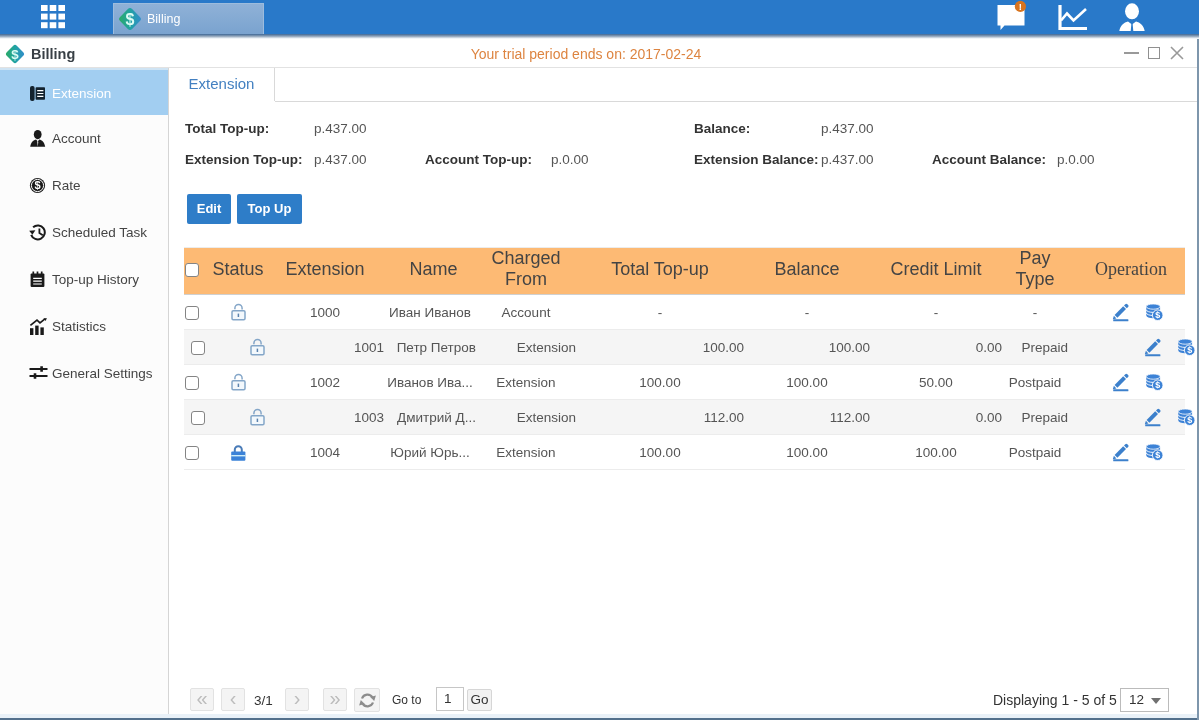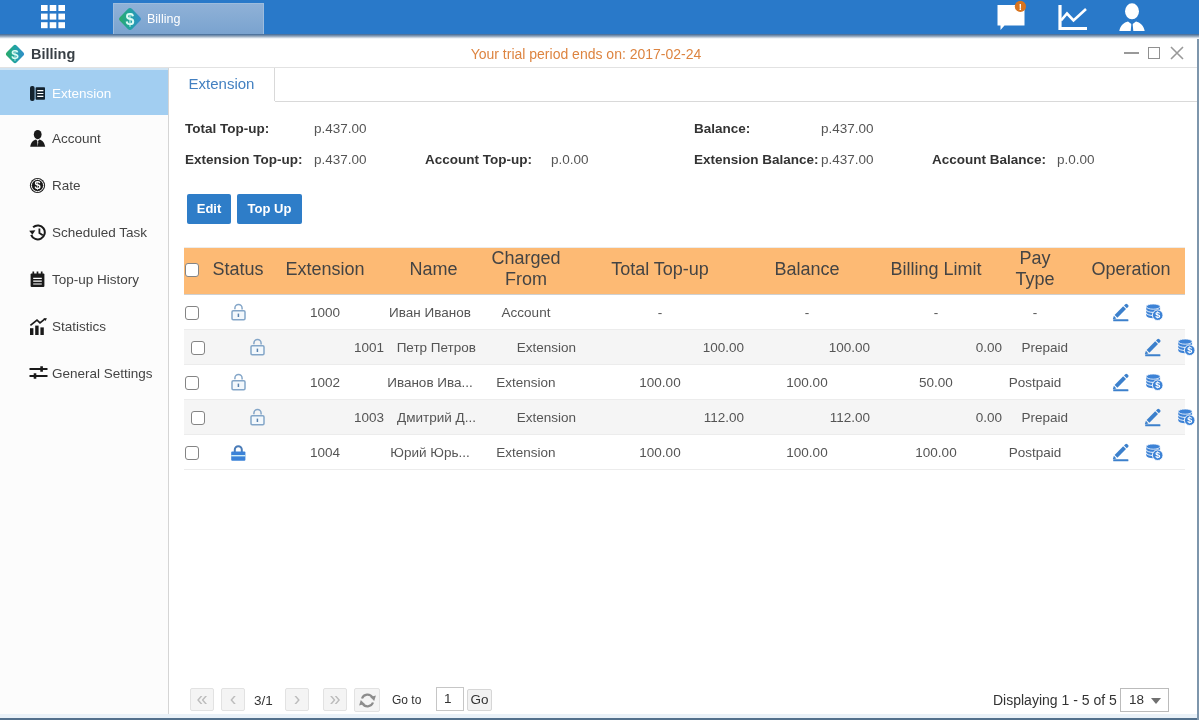--- a/index.html
+++ b/index.html
@@ -34,21 +34,21 @@
 .lab { position:absolute; font-size:13.5px; font-weight:bold; color:#333; }
 .val { position:absolute; font-size:13.5px; color:#555; }
 .btn { position:absolute; top:194px; height:30px; background:#2e7dc8; color:#fff; font-size:13px; font-weight:bold; text-align:center; line-height:30px; border-radius:2px; }
 
 
 table#grid { position:absolute; left:184px; top:247px; width:1001px; border-collapse:collapse; table-layout:fixed; font-size:13.5px; color:#555; }
 #grid th { height:28px; font-weight:normal; font-size:18px; color:#444; text-align:center; border-top:1px solid #ececec; border-bottom:1px solid #d0d0d0; background:#fdba74; padding:0 0 4px 0; }
 #grid td { height:35px; text-align:center; border-bottom:1px solid #ececec; }
 #grid tr.alt td { background:#f5f5f5;text-align:right; }
 #grid th:nth-child(4) { padding-left:7px; }
-#grid th:last-child { padding-left:9px; }
+#grid th:last-child { padding-left:9px;font-family:Liberation Serif, serif; }
 .cb { display:inline-block; width:14px; height:14px; border:1.5px solid #848484; border-radius:3px; background:#fff; vertical-align:middle; }
 #grid td .cb, #grid th .cb { position:relative; left:-5px; }
 
 
 .pgbtn { position:absolute; top:688px; width:24px; height:23px; background:#f4f4f4; border:1px solid #e2e2e2; border-radius:2px; color:#bcbcbc; font-size:20px; text-align:center; line-height:18px; }
 .pgtxt { position:absolute; font-size:13.5px; color:#333; }
 #goin { left:436px; top:687px; width:28px; height:24px; border:1px solid #c6c6c6; background:#fff; font-size:13.5px; color:#333; text-align:left; line-height:22px; padding-left:7px; }
 #gobtn { left:467px; top:689px; width:25px; height:22px; background:#f2f2f2; border:1px solid #d6d6d6; border-radius:2px; color:#333; font-size:13.5px; text-align:center; line-height:20px; }
 #psel { left:1120px; top:688px; width:49px; height:24px; border:1px solid #bbb; background:#fff; }
 #psel .n { position:absolute; left:8px; top:3px; font-size:13.5px; color:#333; }
@@ -259,21 +259,21 @@
     </colgroup>
     <tbody>
         <tr>
       <th><span class="cb"></span></th>
           <th>Status</th>
           <th>Extension</th>
           <th>Name</th>
           <th>Charged From</th>
       <th>Total Top-up</th>
           <th>Balance</th>
-          <th>Billing Limit</th>
+          <th>Credit Limit</th>
           <th>Pay Type</th>
           <th>Operation</th>
     </tr>
     <tr>
       <td><span class="cb"></span></td>
           <td><svg width="17" height="18" viewBox="0 0 17 18" style="vertical-align:middle">
               <use href="#lko"></use>
             </svg></td>
           <td>1000</td>
           <td>Иван Иванов</td>
@@ -368,21 +368,21 @@
         <path d="M11.3 4.9 L16.9 3.6 L15.2 9.1 Z"></path>
         <path d="M5.7 12.1 L0.1 13.4 L1.8 7.9 Z"></path>
       </g>
     </svg>
   </div>
   <div class="pgtxt" style="left:392px;top:693px;font-size:12px">Go to</div>
   <div class="abs" id="goin">1</div>
   <div class="abs" id="gobtn">Go</div>
   <div class="pgtxt" style="left:993px;top:692px;font-size:14px">Displaying 1 - 5 of 5</div>
   <div class="abs" id="psel">
-      <span class="n">18</span>
+      <span class="n">12</span>
       <span class="tri"></span>
     </div>
 
   <div class="abs" id="botlight"></div>
   <div class="abs" id="botdark"></div>
   <div class="abs" id="rightedge"></div>
 
 </div>
 
 </body></html>

